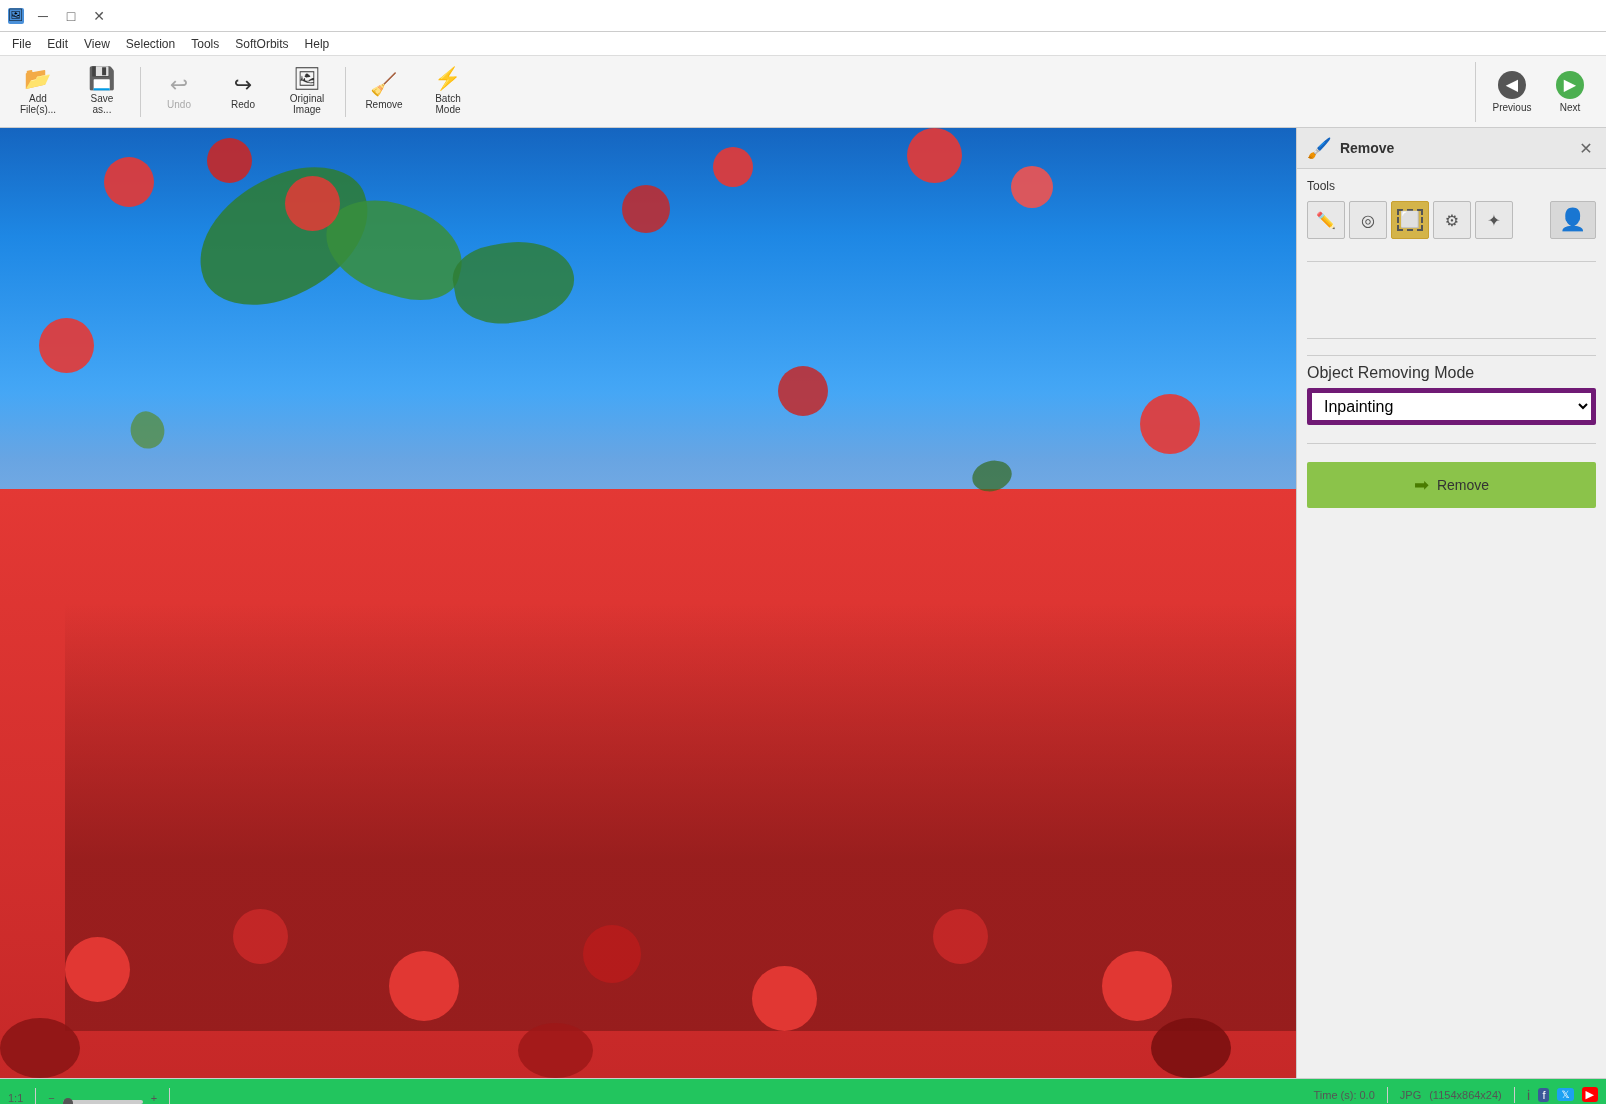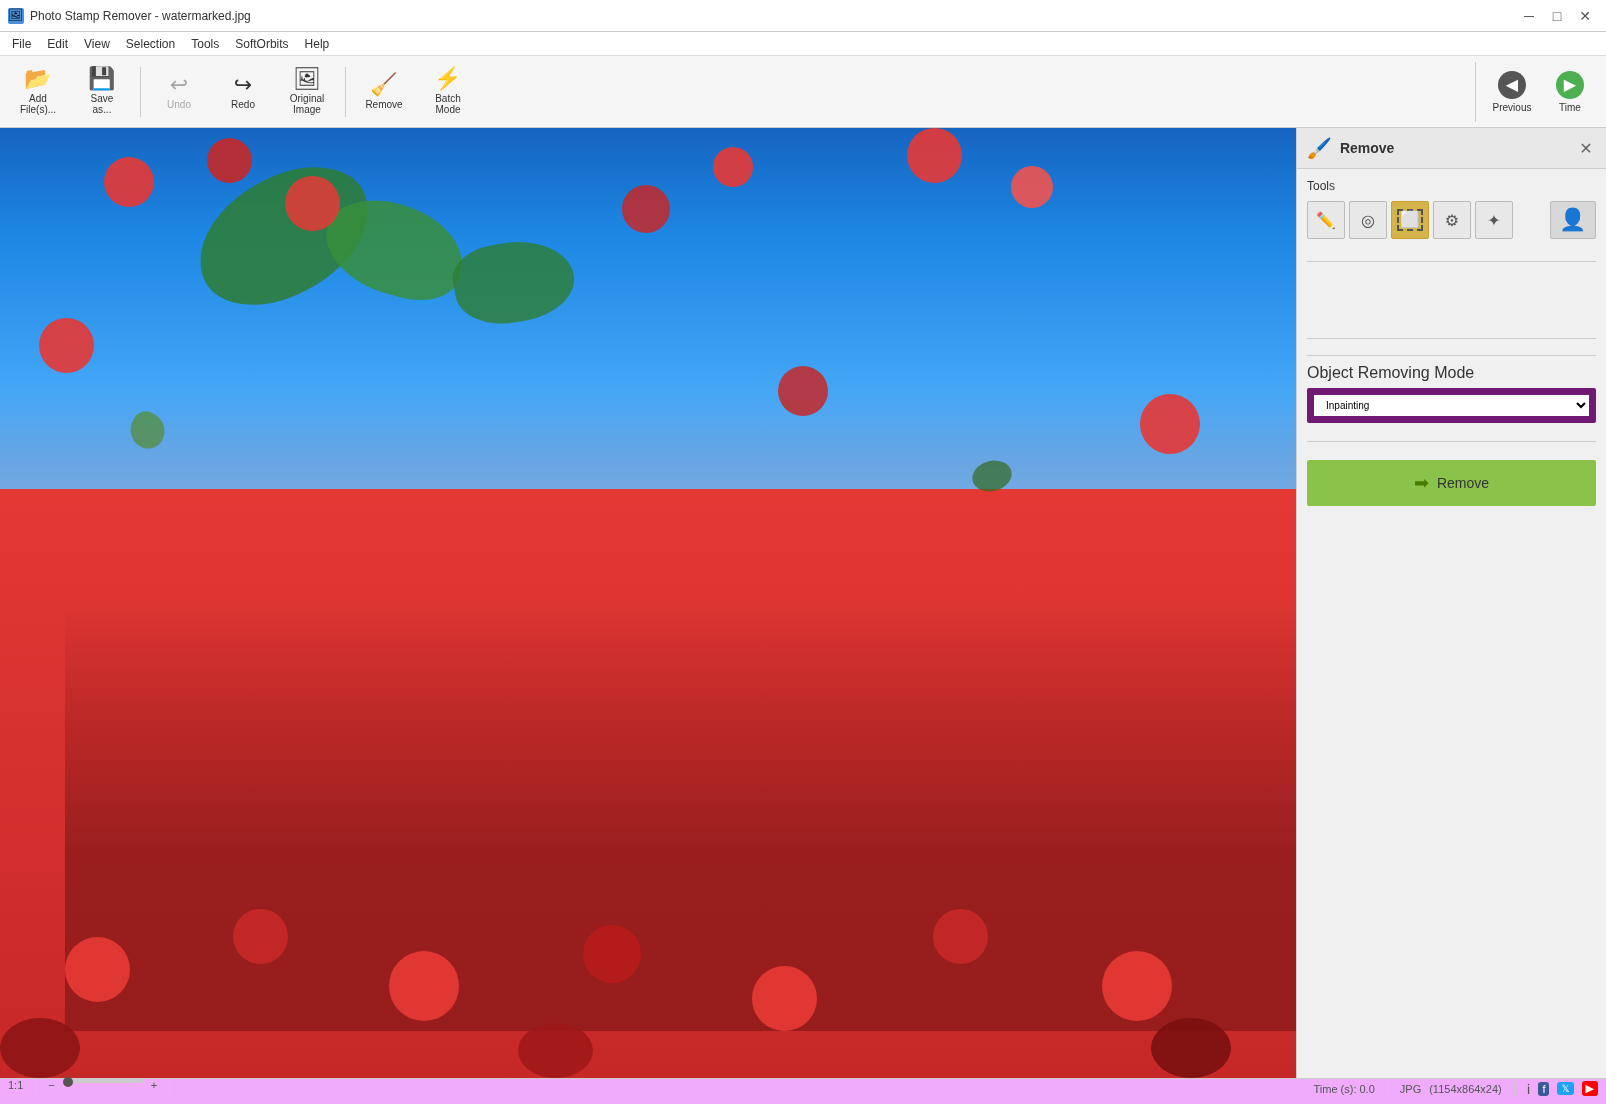--- a/index.html
+++ b/index.html
@@ -197,23 +197,23 @@
       padding: 0 10px;
       margin-bottom: 10px;
     }
 
     
     .mode-section { padding: 0 10px 10px; }
     .mode-label { font-size: 16px; color: #333; margin-bottom: 6px; }
     .mode-select {
       width: 100%;
       padding: 4px 8px;
-      border: 7px solid #701a75;
+      border: 5px solid #701a75;
       background: white;
-      font-size: 10px;
+      font-size: 16px;
       cursor: pointer;
       border-radius: 2px;
     }
 
     
     .remove-btn-container { padding: 10px; }
     .remove-btn {
       width: 100%;
       padding: 12px;
       background: #8bc34a;
@@ -226,24 +226,24 @@
       align-items: center;
       justify-content: center;
       gap: 8px;
       border-radius: 2px;
     }
     .remove-btn-icon { font-size: 18px; color: #4a7c00; }
 
     
     .status-bar {
       height: 26px;
-      background: #f0abfc;
+      background: #22c55e;
       border-top: 1px solid #ccc;
       display: flex;
-      align-items: flex-start;
+      align-items: flex-end;
       padding: 0 8px;
       font-size: 11px;
       color: #555;
       gap: 8px;
     }
     .status-sep { width: 1px; height: 16px; background: #ccc; margin: 0 4px; }
     .status-right { margin-left: auto; display: flex; align-items: center; gap: 8px; }
     .status-icon { font-size: 14px; color: #555; cursor: pointer; }
 
     
@@ -323,21 +323,20 @@
     .corner-handle.tl { top: -4px; left: -4px; cursor: nw-resize; }
     .corner-handle.tr { top: -4px; right: -4px; cursor: ne-resize; }
     .corner-handle.bl { bottom: -4px; left: -4px; cursor: sw-resize; }
     .corner-handle.br { bottom: -4px; right: -4px; cursor: se-resize; }
   </style>
 </head>
 <body>
 
 <div class="title-bar">
   <span class="title-bar-icon">🖼</span>
-  <span class="title-bar-text">Photo Stamp Remover - watermarked.jpg</span>
   <div class="title-bar-controls">
     <button class="title-bar-btn">─</button>
     <button class="title-bar-btn">□</button>
     <button class="title-bar-btn close">✕</button>
   </div>
 </div>
 
 <div class="menu-bar">
   <span class="menu-item">File</span>
   <span class="menu-item">Edit</span>
@@ -380,21 +379,21 @@
     <span>Batch<br>Mode</span>
   </button>
 
   <div class="toolbar-right">
     <button class="nav-btn">
       <div class="nav-btn-icon prev">◀</div>
       <span>Previous</span>
     </button>
     <button class="nav-btn">
       <div class="nav-btn-icon next">▶</div>
-      <span>Time</span>
+      <span>Next</span>
     </button>
   </div>
 </div>
 
 <div class="main-area">
 
   <div class="canvas-area">
     <div class="image-wrapper">
 
       <div class="bg-layer"></div>

